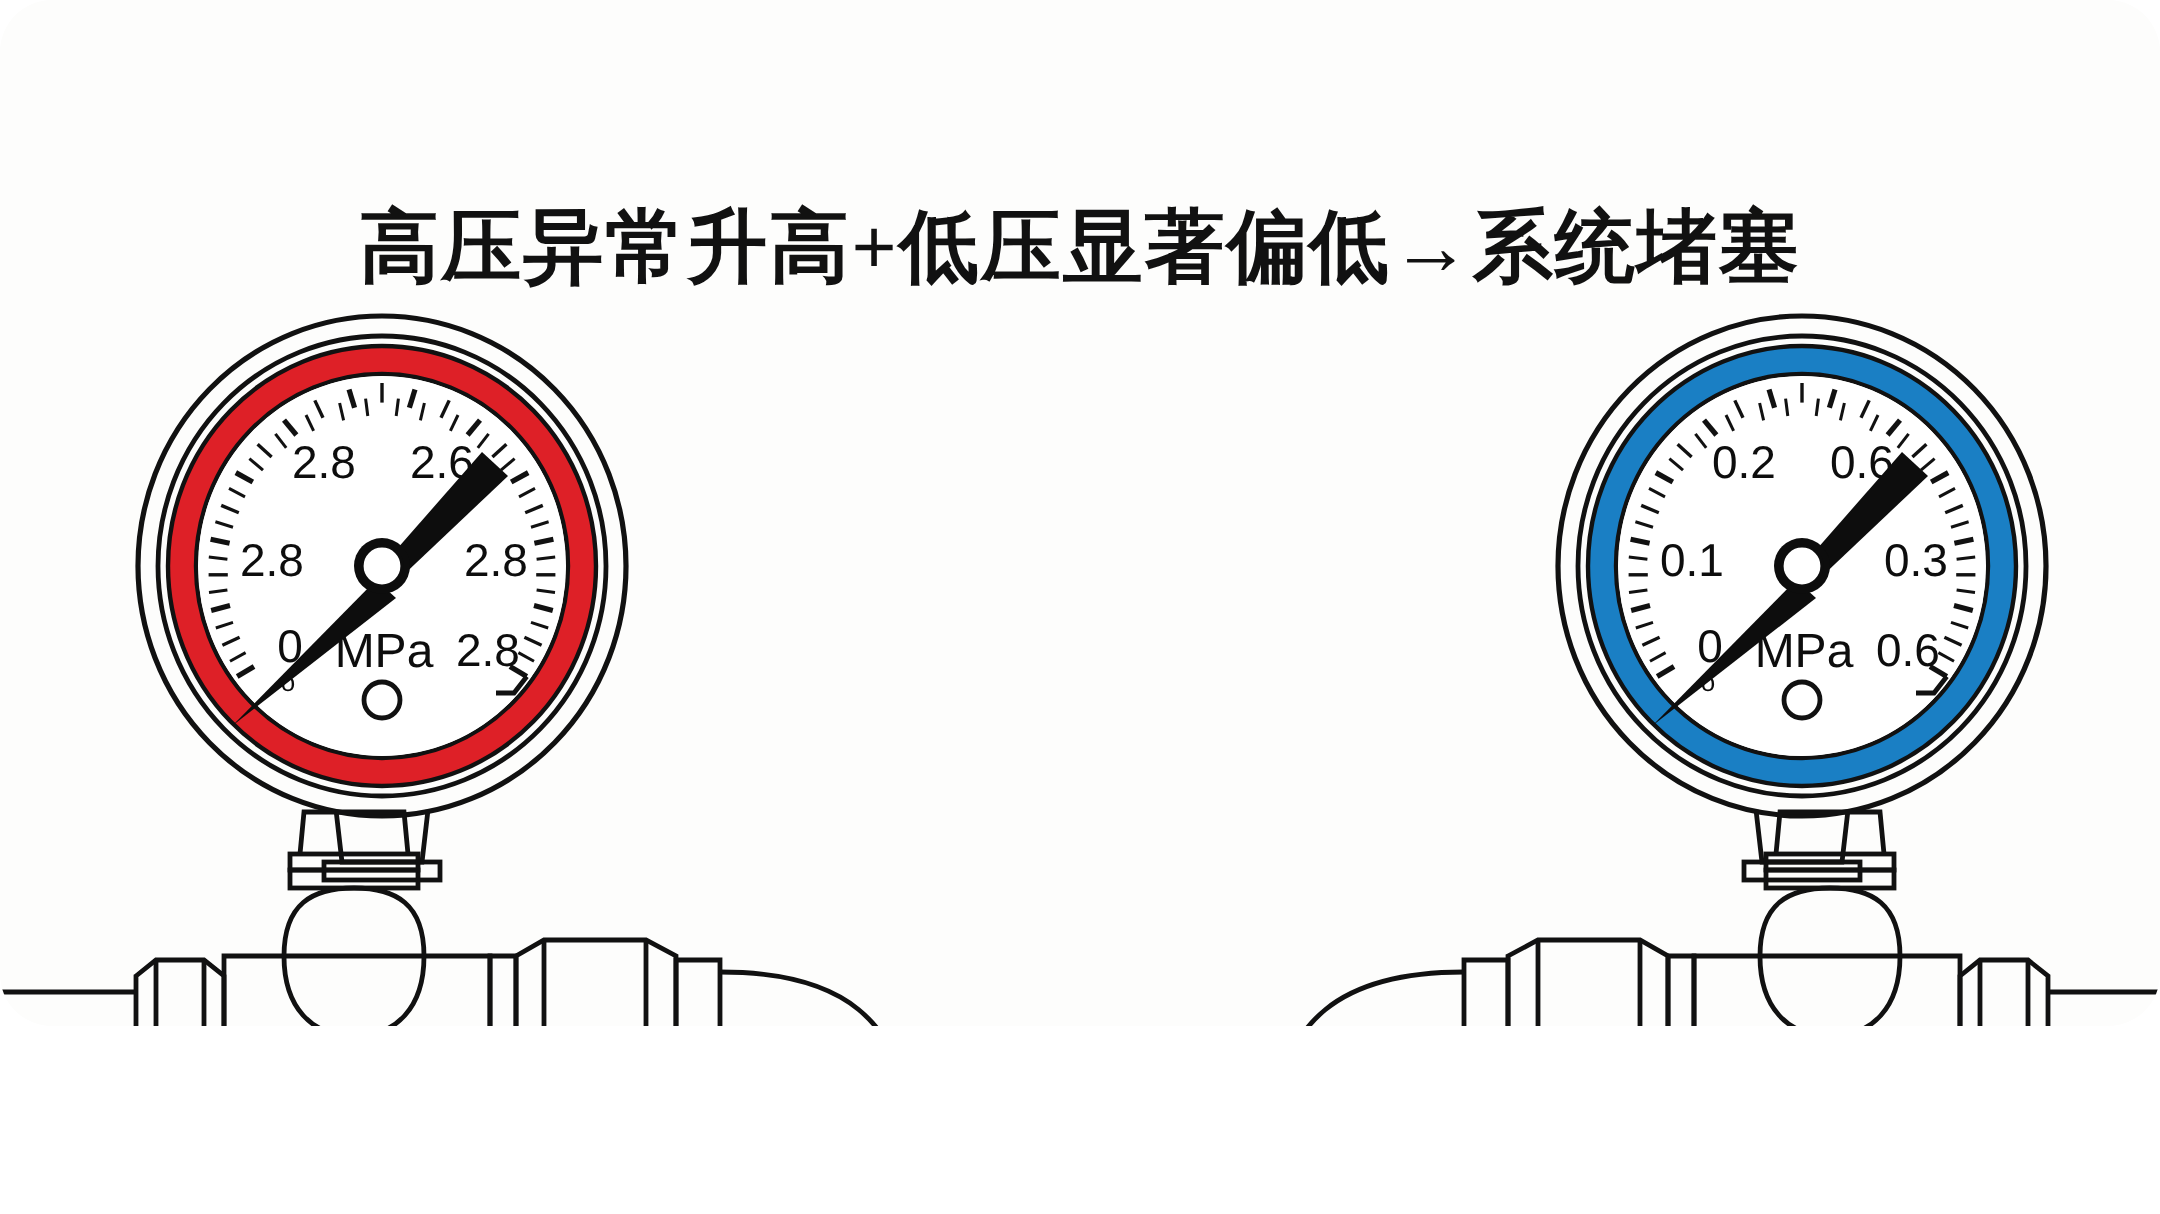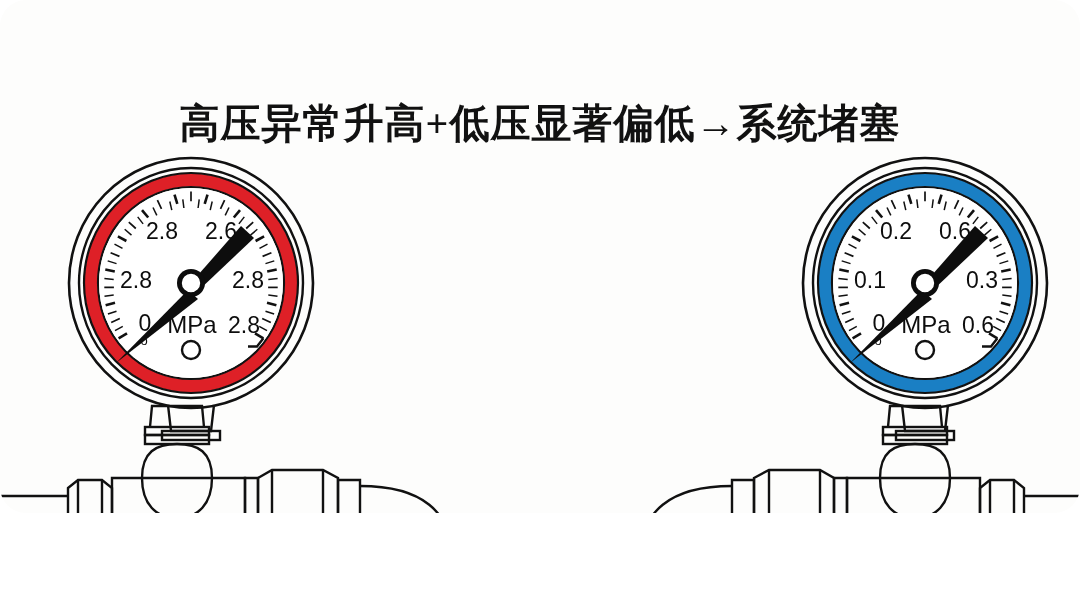--- a/index.html
+++ b/index.html
@@ -30,21 +30,21 @@
     letter-spacing: 1px;
     color: #111111;
     white-space: nowrap;
   }
   .gauge-wrap {
     position: absolute;
     top: 150px;
     text-decoration: underline;
   }
   #gauge-left-wrap  { left: 58px;  }
-  #gauge-right-wrap { left: 792px; }
+  #gauge-right-wrap { left: 768px; }
   .pipe-wrap {
     position: absolute;
     top: 400px;
   }
   #pipe-left-wrap  { left: -10px; }
   #pipe-right-wrap { left: 612px; }
   svg { display: block; overflow: visible; }
   .dial-num {
     font-family: "Liberation Sans", sans-serif;
     font-size: 23px;

